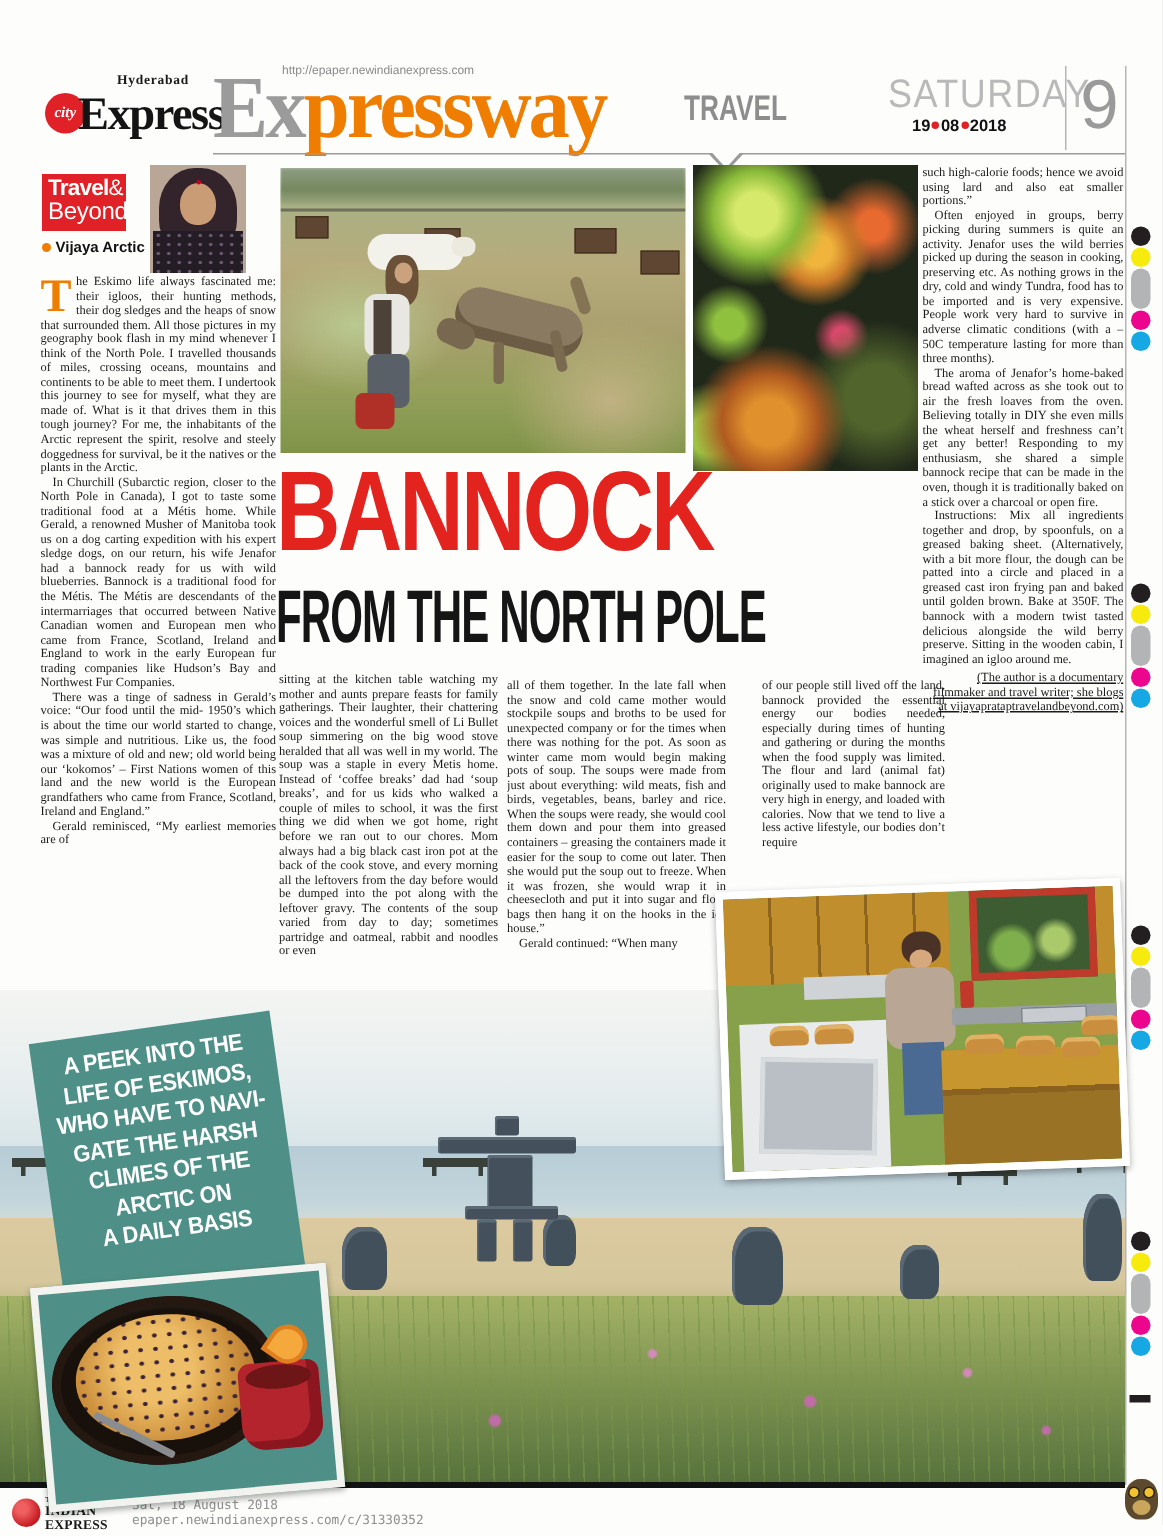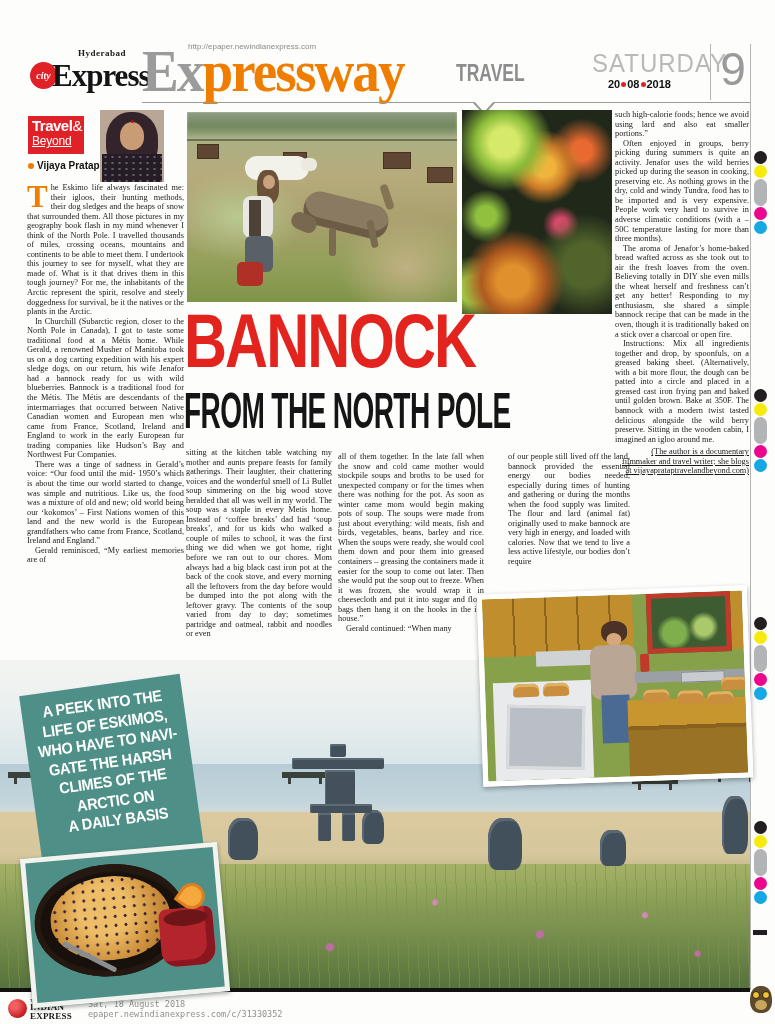--- a/index.html
+++ b/index.html
@@ -30,21 +30,21 @@
   .dateline .rd{display:inline-block;width:5px;height:5px;border-radius:50%;background:#e02127;margin:0 1px 1px 1px;vertical-align:middle;}
   .v-hdr{position:absolute;left:710px;top:44px;width:1px;height:56px;background:#b5b5b5;}
   .pagenum{position:absolute;left:716px;top:44px;width:34px;text-align:center;font:46px/50px "Liberation Sans",sans-serif;color:#9a9a9a;}
   .v-main{position:absolute;left:750px;top:44px;width:1px;height:946px;background:#b5b5b5;}
 
   
   .badge{position:absolute;left:28px;top:116px;width:56px;height:38px;background:#e02127;color:#fff;
     padding:2px 0 0 4px;box-sizing:border-box;font-family:"Liberation Sans",sans-serif;}
   .badge .l1{font-weight:bold;font-size:15px;line-height:16px;letter-spacing:-.5px;}
   .badge .amp{font-weight:normal;}
-  .badge .l2{font-size:12px;line-height:15px;letter-spacing:-.2px;text-decoration:underline;}
+  .badge .l2{font-size:16px;line-height:15px;letter-spacing:-.2px;}
   .author-row{position:absolute;left:28px;top:160px;font:bold 10px "Liberation Sans",sans-serif;color:#111;}
   .author-row .od{display:inline-block;width:6px;height:6px;border-radius:50%;background:#ee7d00;margin-right:3px;}
   .author-photo{position:absolute;left:100px;top:110px;width:64px;height:72px;background:#b9a696;overflow:hidden;}
   .ap-hair{position:absolute;left:6px;top:2px;width:52px;height:58px;border-radius:46% 46% 40% 40%;background:#33232a;}
   .ap-face{position:absolute;left:20px;top:12px;width:24px;height:28px;border-radius:50% 50% 45% 45%;background:#c99c76;}
   .ap-dress{position:absolute;left:2px;top:44px;width:60px;height:28px;background:#241d26;
     background-image:radial-gradient(#6a5a6e 1px,transparent 1.4px);background-size:7px 6px;}
   .ap-bindi{position:absolute;left:31px;top:10px;width:3px;height:3px;border-radius:50%;background:#c02;}
 
   
@@ -204,31 +204,31 @@
     <div class="ex">Express</div>
   </div>
   <div class="xway-url">http://epaper.newindianexpress.com</div>
   <div class="xway"><span class="g">Ex</span><span class="o">pressway</span></div>
   <div class="travel-tab">TRAVEL</div>
   <div class="hdr-rule"></div>
   <div class="notch-outer"></div>
   <div class="notch-inner"></div>
   <div class="day">SATURDAY</div>
   <div class="dateline">
-    <span>20</span><span class="rd"></span><span>08</span><span class="rd"></span><span>2018</span>
+    <span>19</span><span class="rd"></span><span>08</span><span class="rd"></span><span>2018</span>
   </div>
   <div class="v-hdr"></div>
   <div class="pagenum">9</div>
   <div class="v-main"></div>
 
   <div class="badge">
     <div class="l1"><span>Travel</span><span class="amp">&amp;</span></div>
     <div class="l2">Beyond</div>
   </div>
-  <div class="author-row"><span class="od"></span><span>Vijaya Pratap</span></div>
+  <div class="author-row"><span class="od"></span><span>Vijaya Arctic</span></div>
   <div class="author-photo">
     <div class="ap-hair"></div>
     <div class="ap-face"></div>
     <div class="ap-dress"></div>
     <div class="ap-bindi"></div>
   </div>
 
   <div class="col col1">
     <p><span class="dropcap">T</span><span>he Eskimo life always fascinated me: their igloos, their hunting methods, their dog sledges and the heaps of snow that surrounded them. All those pictures in my geography book flash in my mind whenever I think of the North Pole. I travelled thousands of miles, crossing oceans, mountains and continents to be able to meet them. I undertook this journey to see for myself, what they are made of. What is it that drives them in this tough journey? For me, the inhabitants of the Arctic represent the spirit, resolve and steely doggedness for survival, be it the natives or the plants in the Arctic.</span></p>
     <p class="ind">In Churchill (Subarctic region, closer to the North Pole in Canada), I got to taste some traditional food at a Métis home. While Gerald, a renowned Musher of Manitoba took us on a dog carting expedition with his expert sledge dogs, on our return, his wife Jenafor had a bannock ready for us with wild blueberries. Bannock is a traditional food for the Métis. The Métis are descendants of the intermarriages that occurred between Native Canadian women and European men who came from France, Scotland, Ireland and England to work in the early European fur trading companies like Hudson’s Bay and Northwest Fur Companies.</p>

